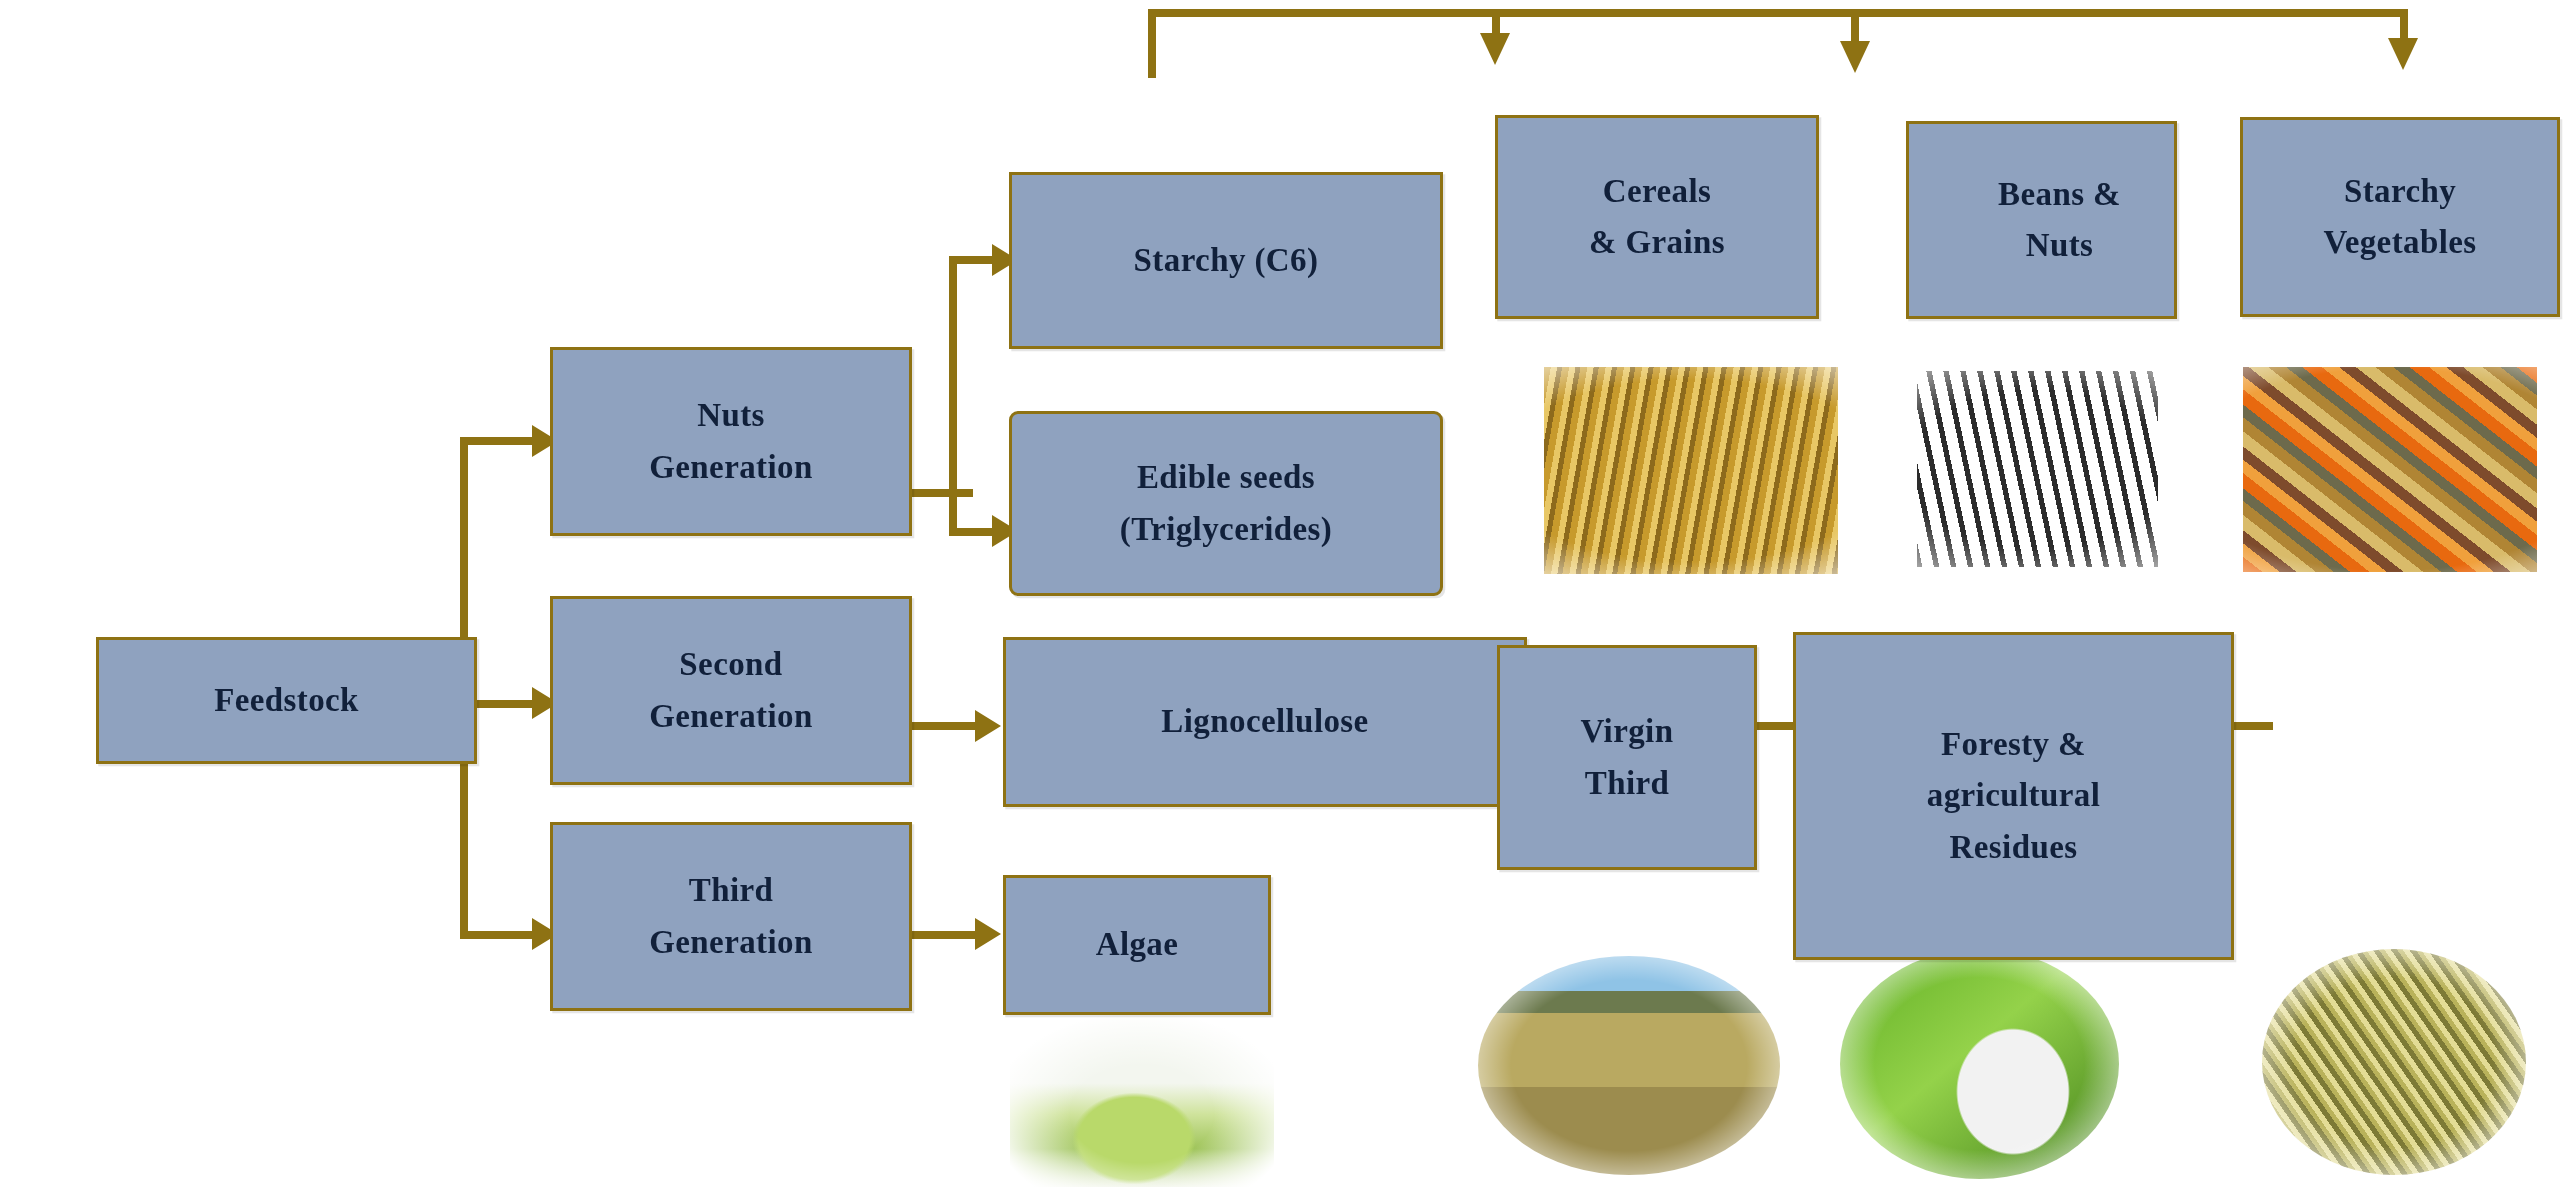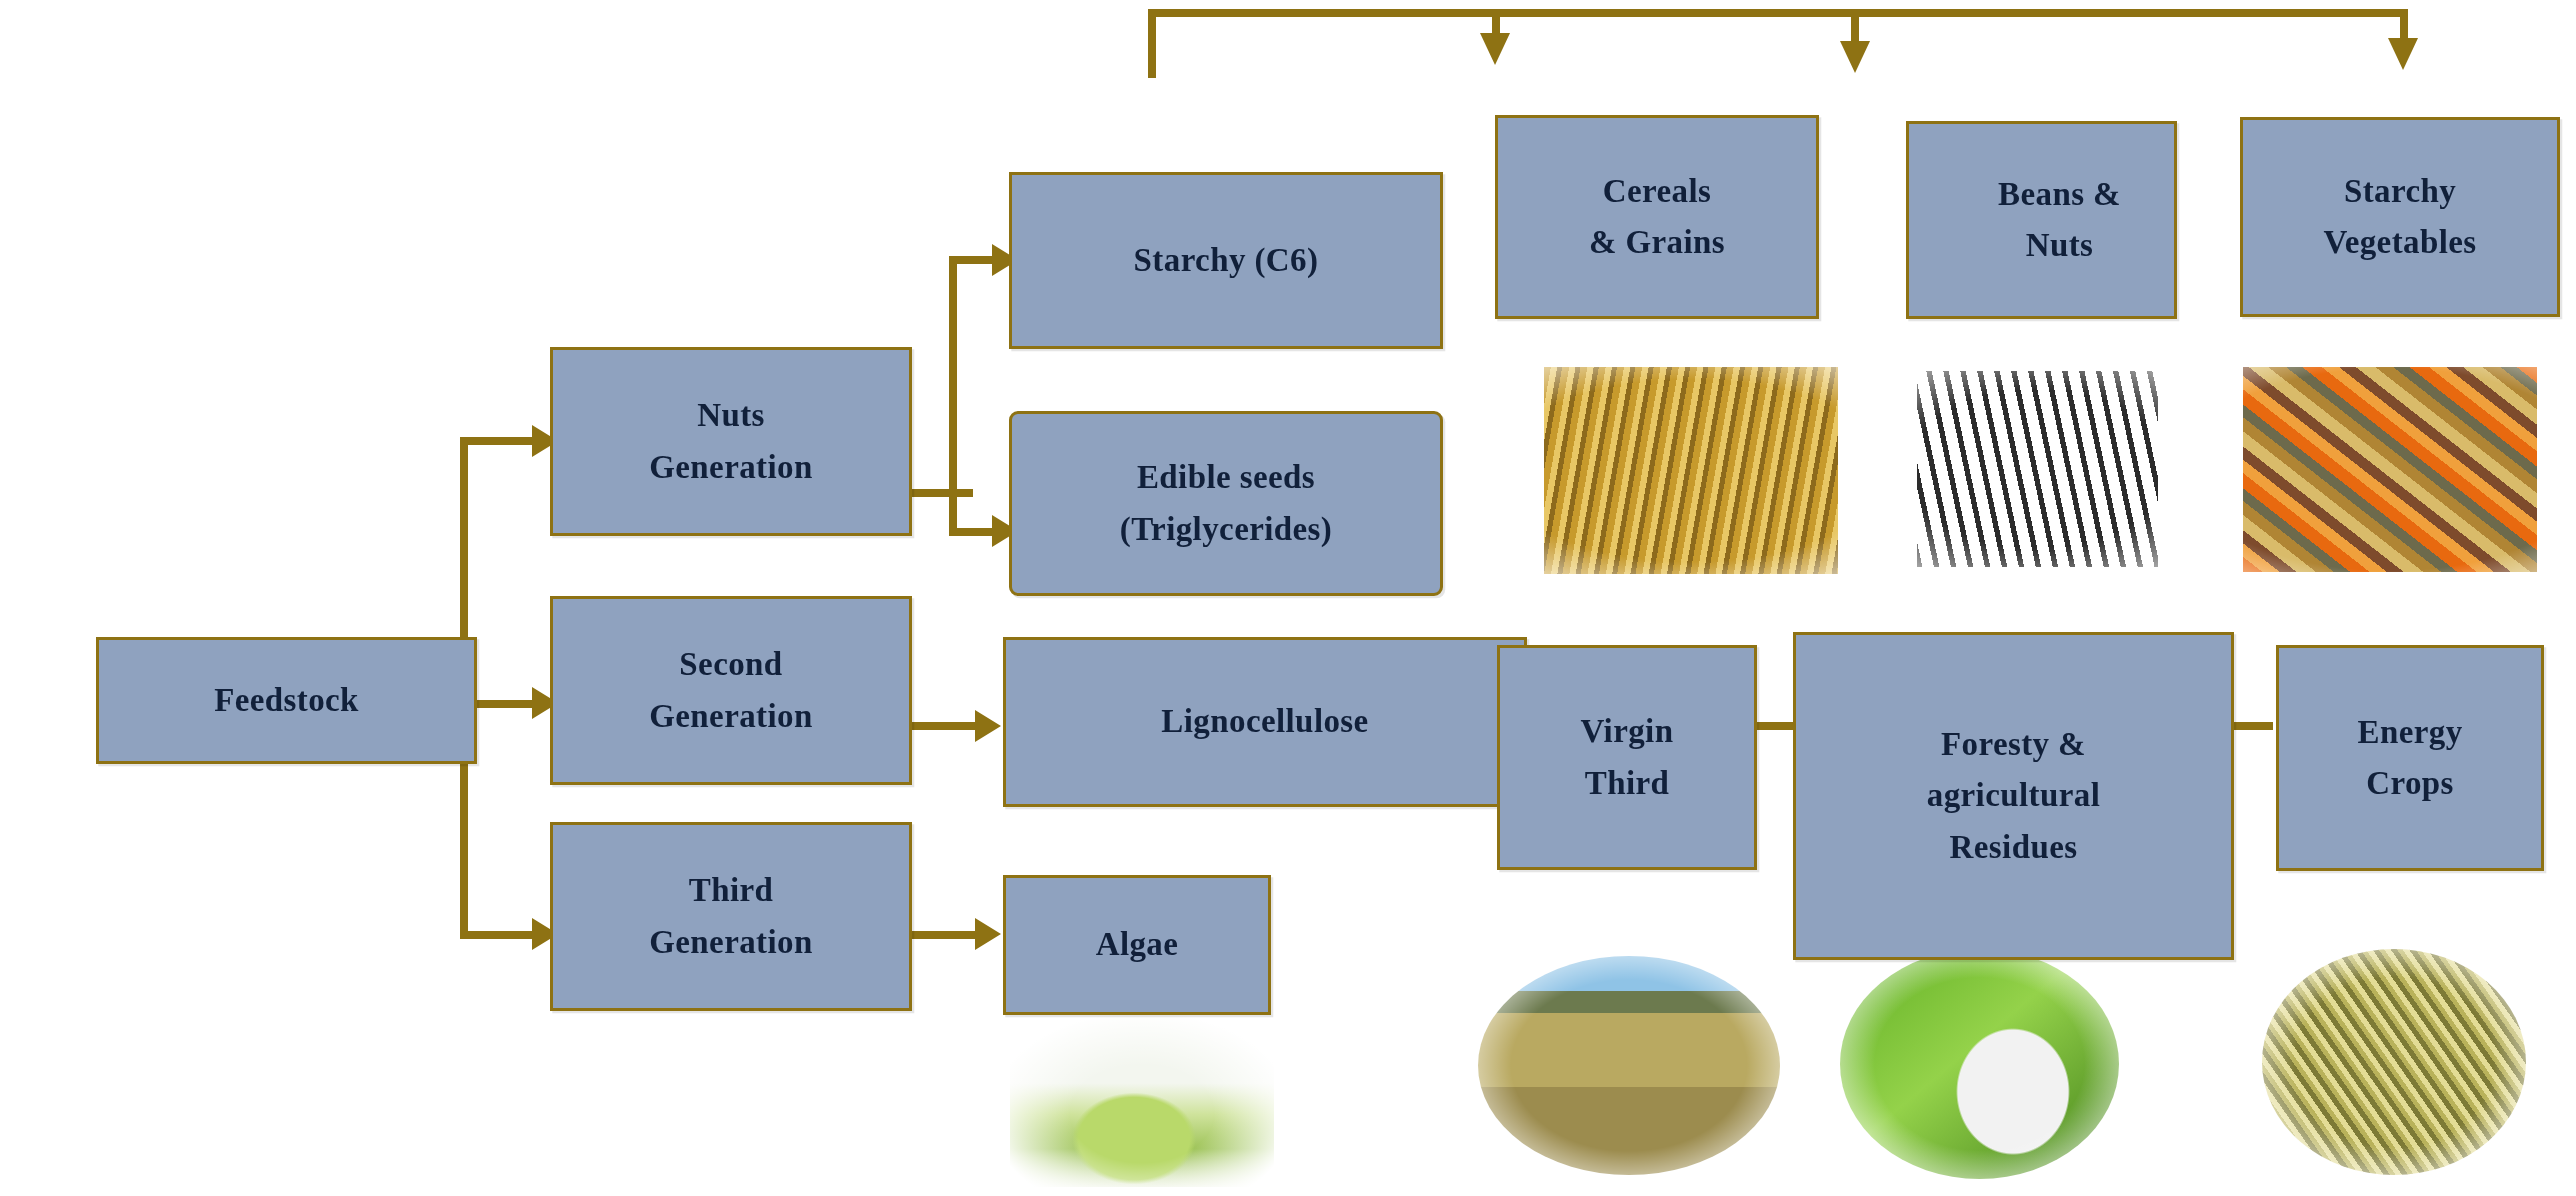--- a/index.html
+++ b/index.html
@@ -201,24 +201,20 @@
     <span class="ln">Virgin</span>
     <span class="ln">Third</span>
   </div>
 
   <div class="node" style="left:1793px;top:632px;width:441px;height:328px;align-items:center;">
     <span class="ln">Foresty &amp;</span>
     <span class="ln">agricultural</span>
     <span class="ln">Residues</span>
   </div>
 
-  <div class="node" style="left:2276px;top:645px;width:268px;height:226px;">
-    <span class="ln">Energy</span>
-    <span class="ln">Crops</span>
-  </div>
 
   <div class="photo ph-wheat" style="left:1544px;top:367px;width:294px;height:207px;">
     <div class="inner"></div>
   </div>
 
   <div class="photo ph-beans" style="left:1917px;top:371px;width:241px;height:196px;">
     <div class="inner"></div>
   </div>
 
   <div class="photo ph-veg" style="left:2243px;top:367px;width:294px;height:205px;">

